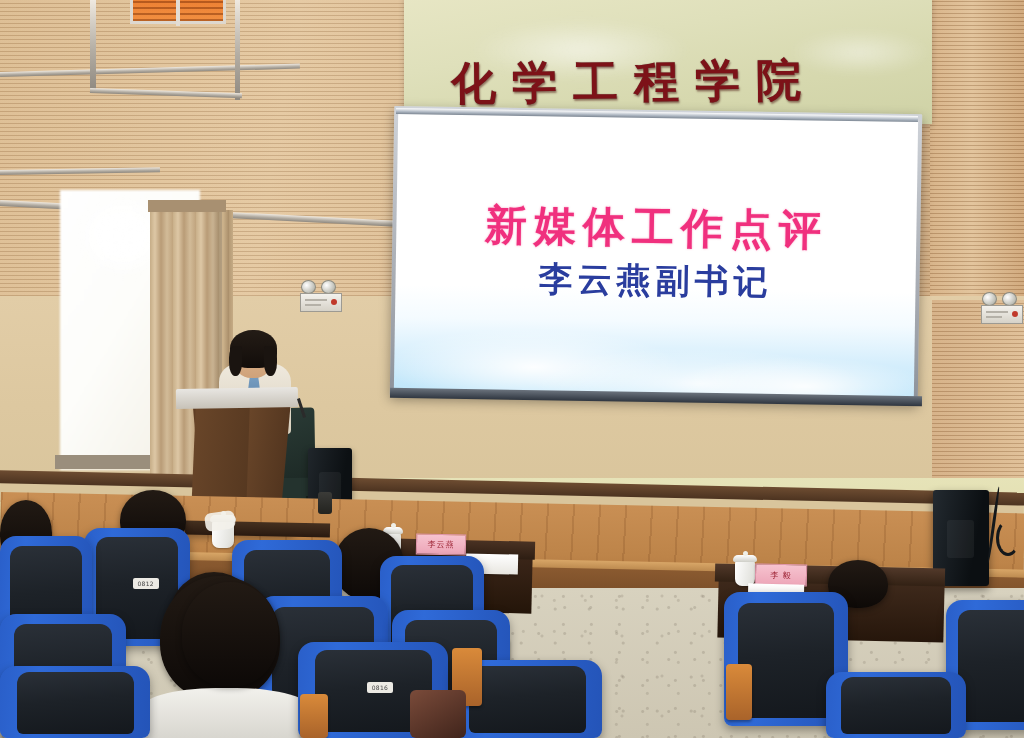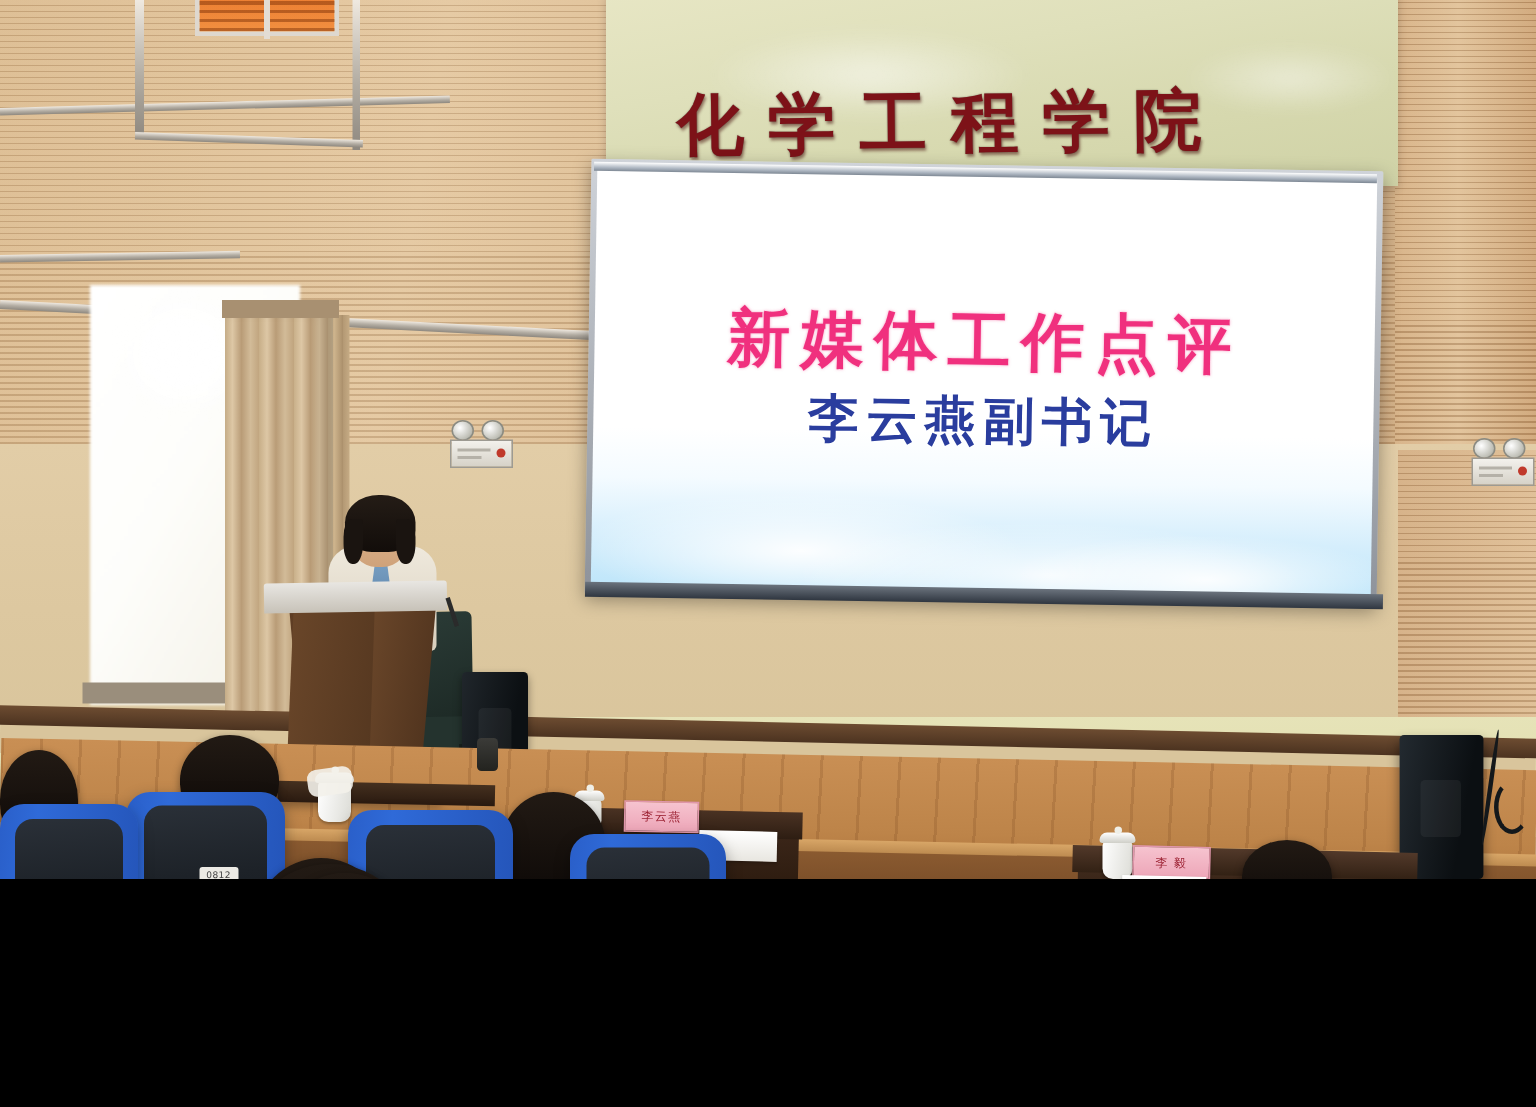--- a/index.html
+++ b/index.html
@@ -1,17 +1,17 @@
 <!DOCTYPE html>
 <html><head>
 <meta charset="utf-8">
 <style>
   html,body{margin:0;padding:0;background:#000;}
   *{box-sizing:border-box;}
-  .stage{position:relative;width:1024px;height:586px;overflow:hidden;
+  .stage{position:relative;width:1024px;height:738px;overflow:hidden;
          font-family:"DejaVu Sans","Liberation Sans",sans-serif;
          background:#c9ab84;padding-left:48px;}
   .abs{position:absolute;}
 
   
   #wall-upper{left:0;top:0;width:1024px;height:300px;
     background:
       repeating-linear-gradient(0deg, rgba(150,110,70,.28) 0px, rgba(150,110,70,.28) 1px, rgba(255,230,195,.18) 1px, rgba(255,230,195,.18) 4px),
       linear-gradient(100deg,#d7b78c 0%,#e0c49d 28%,#d2ae83 62%,#c8a379 100%);
   }

